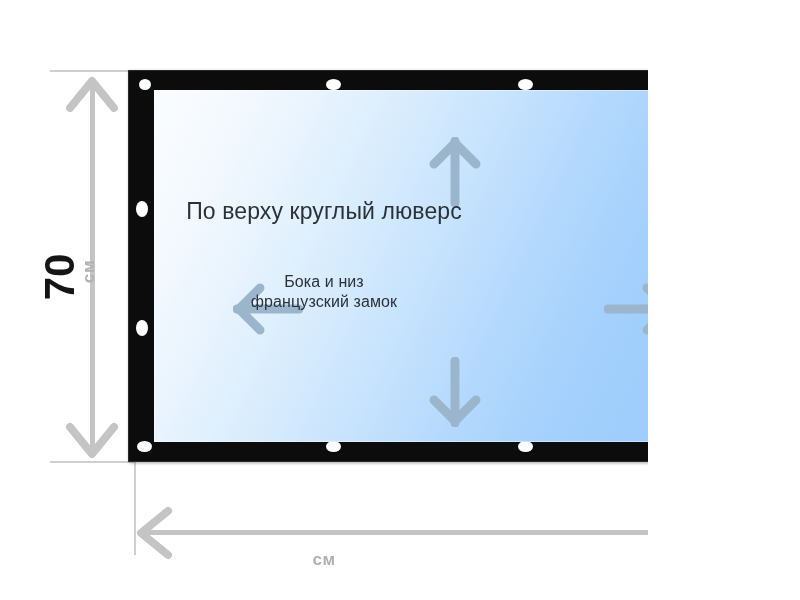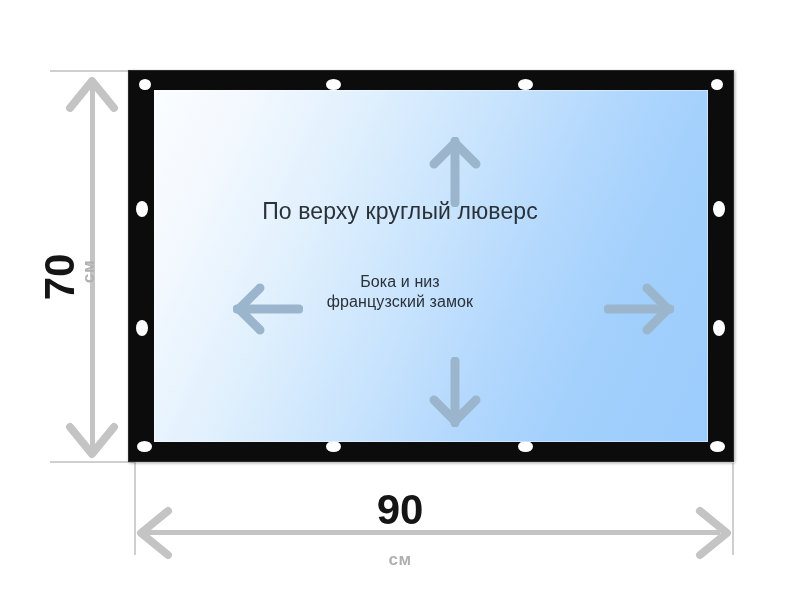--- a/index.html
+++ b/index.html
@@ -5,21 +5,21 @@
   html, body {
     margin: 0;
     padding: 0;
     background: #ffffff;
   }
   body {
     font-family: "Liberation Sans", sans-serif;
   }
   #stage {
     position: relative;
-    width: 800px;
+    width: 648px;
     height: 600px;
     background: #ffffff;
     overflow: hidden;
   }
 
   
   .product {
     position: absolute;
     left: 128px;
     top: 70px;
@@ -205,21 +205,20 @@
     <svg width="40" height="56" viewBox="0 0 40 56">
       <path d="M34 6 L7 28 L34 50" stroke="#c4c4c4" stroke-width="8" stroke-linecap="round" stroke-linejoin="round" fill="none"></path>
     </svg>
   </span>
   <span class="dim-arrow" style="left:694px; top:505px;">
     <svg width="40" height="56" viewBox="0 0 40 56">
       <path d="M6 6 L33 28 L6 50" stroke="#c4c4c4" stroke-width="8" stroke-linecap="round" stroke-linejoin="round" fill="none"></path>
     </svg>
   </span>
 
-  <div class="dim-value" id="width-value">90</div>
   <div class="dim-unit" id="width-unit">см</div>
 
   <div class="dim-line" id="dim-height-line"></div>
 
   <span class="dim-arrow" style="left:64px; top:74px;">
     <svg width="56" height="40" viewBox="0 0 56 40">
       <path d="M6 34 L28 7 L50 34" stroke="#c4c4c4" stroke-width="8" stroke-linecap="round" stroke-linejoin="round" fill="none"></path>
     </svg>
   </span>
   <span class="dim-arrow" style="left:64px; top:421px;">

